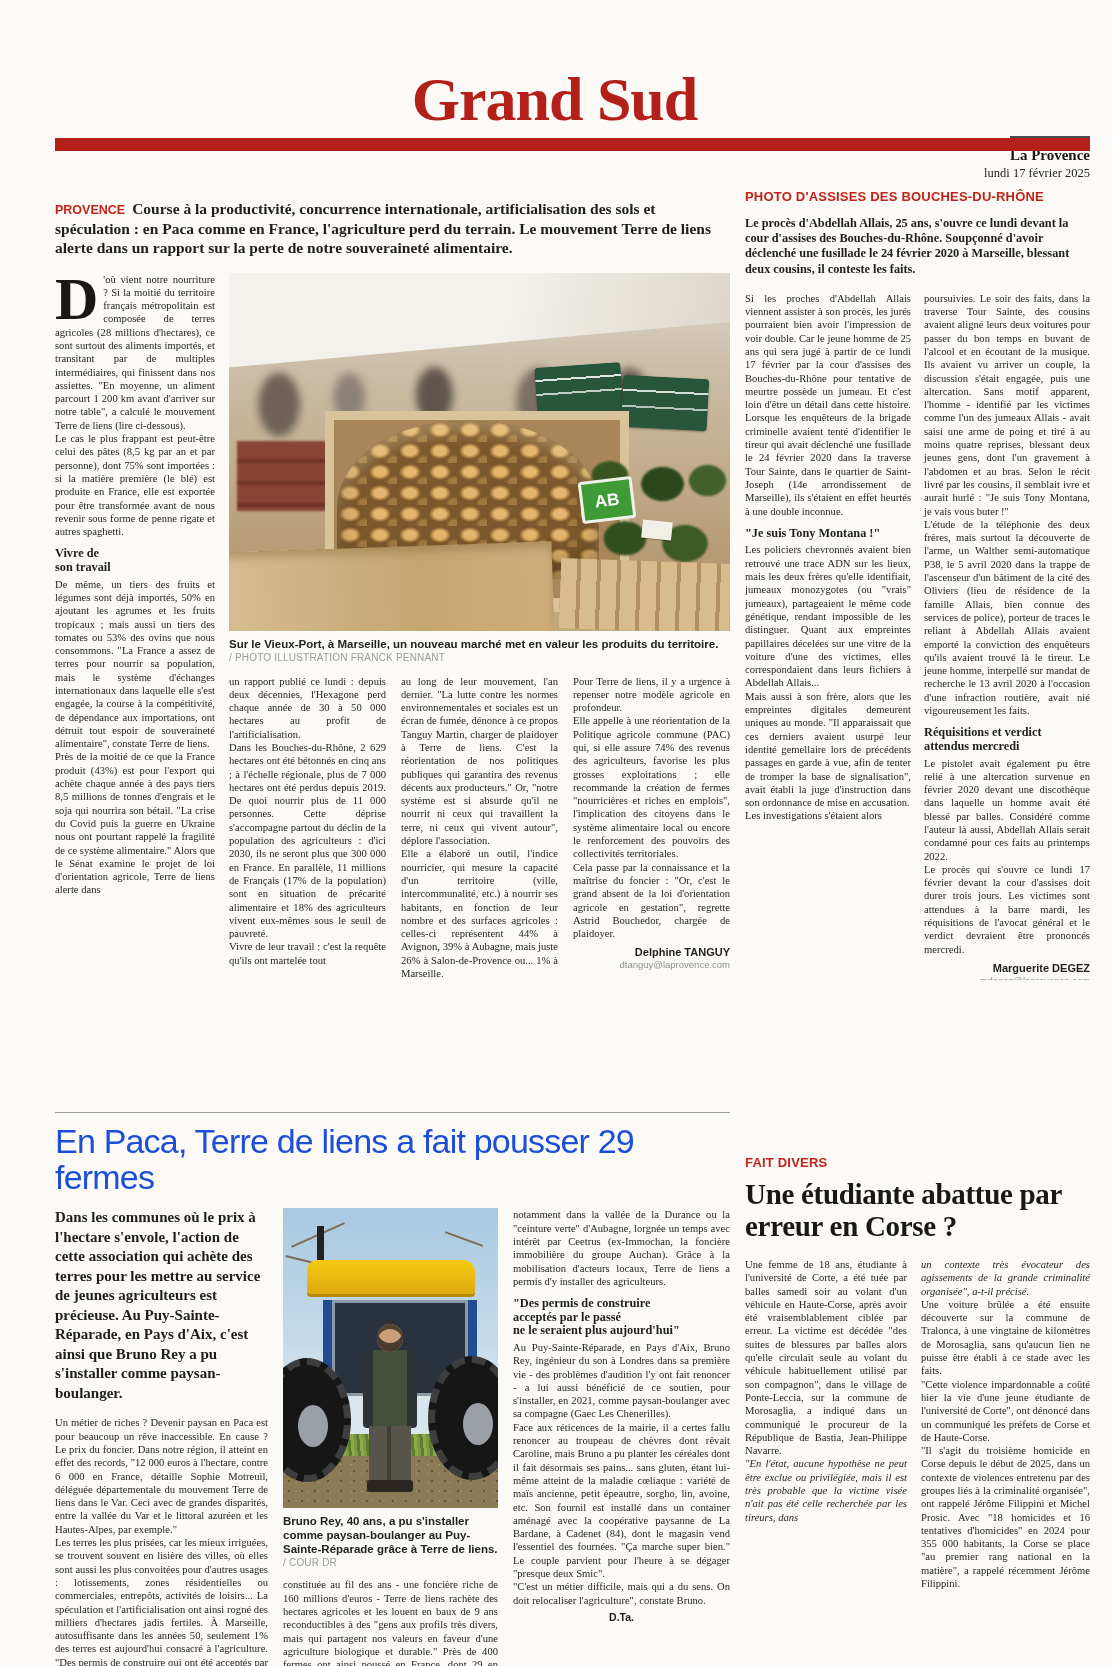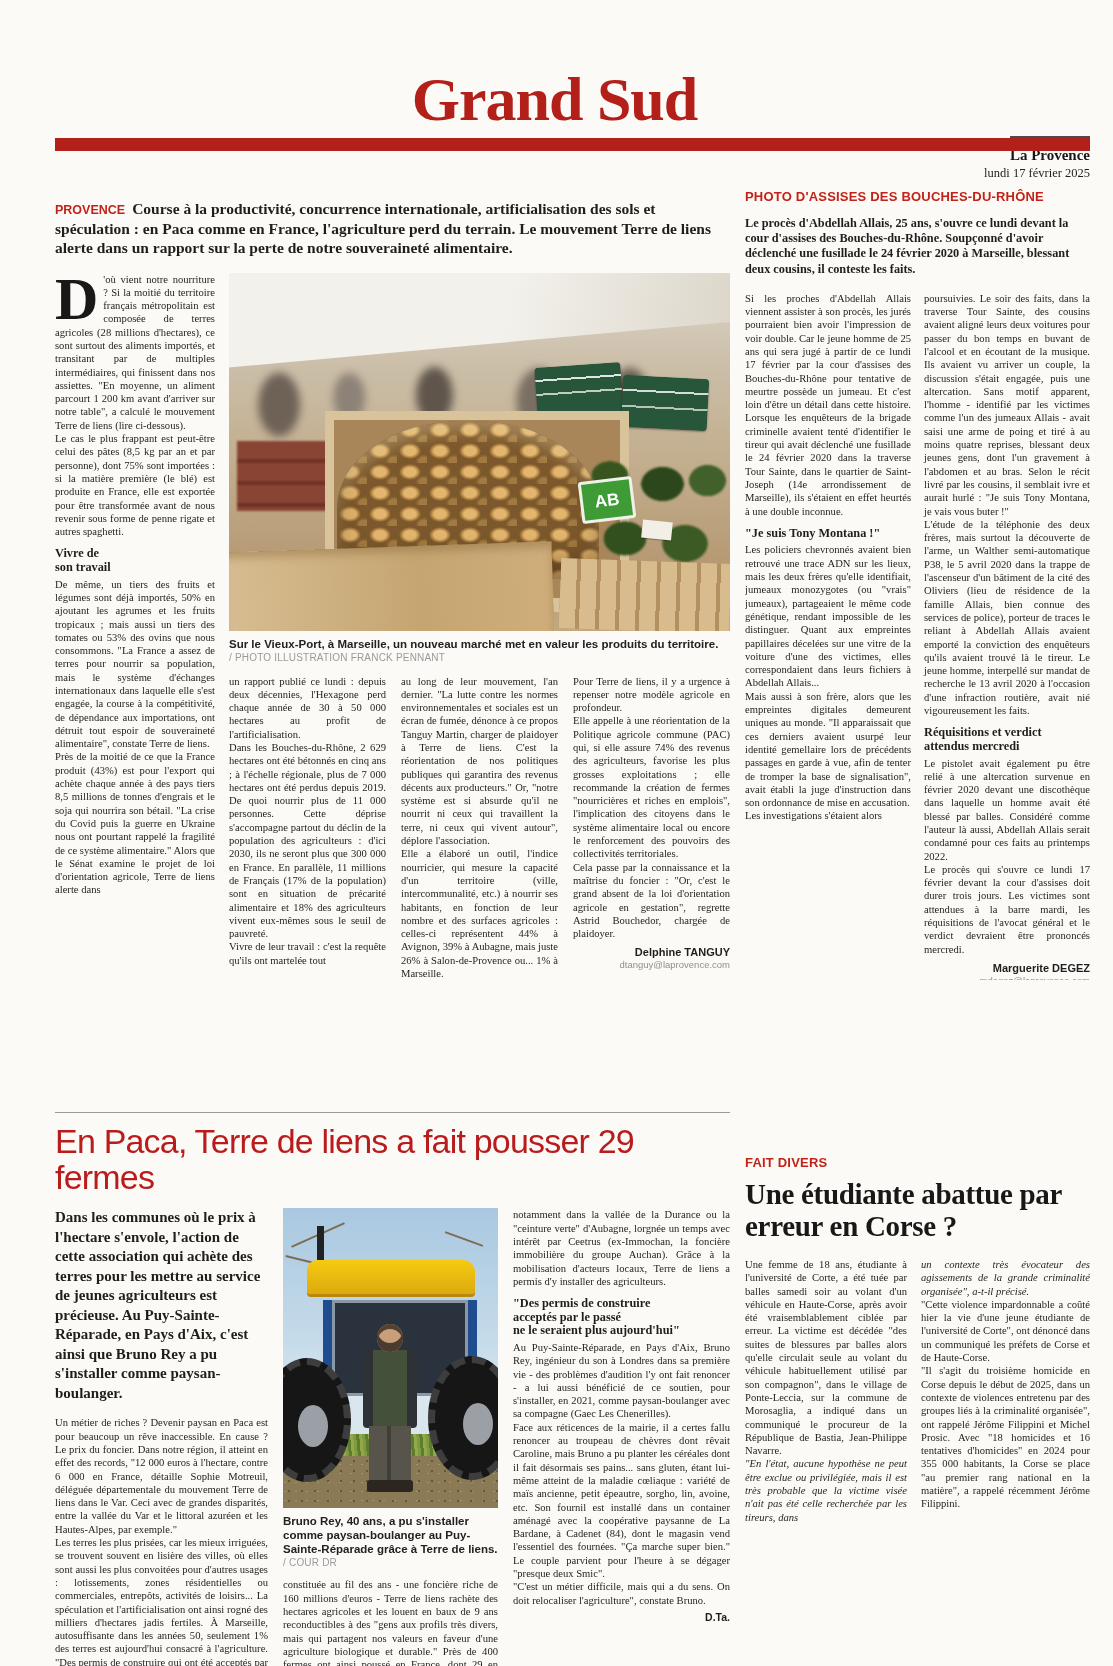--- a/index.html
+++ b/index.html
@@ -19,21 +19,21 @@
   .paper-date{ font:400 12.5px/1 "Liberation Serif", serif; margin-top:4px; color:#1f1e1c; }
   .red-bar{ position:absolute; top:138px; left:55px; width:1035px; height:13px; background:#b3201a; }
 
   
   .body-text{ font-size:10.6px; line-height:13.3px; text-align:justify; hyphens:auto; }
   .body-text p{ margin:0; }
   .inline-subhead{ font:700 12.3px/13.6px "Liberation Serif", serif; margin:9px 0 3px; white-space:pre-line; }
   .kicker{ color:#c22318; font:700 13px/1 "Liberation Sans", sans-serif; letter-spacing:.2px; }
   .byline{ text-align:right; font:700 11px/13px "Liberation Sans", sans-serif; margin-top:6px; }
   .byline-email{ text-align:right; font:400 9.5px/12px "Liberation Sans", sans-serif; color:#8f8f8f; }
-  .sig{ text-align:right; font:700 10.5px/13px "Liberation Sans", sans-serif; margin-top:4px; }
+  .sig{ text-align:center; font:700 10.5px/13px "Liberation Sans", sans-serif; margin-top:4px; }
   .italicp{ font-style:italic; }
 
   
   #main-article{ position:absolute; top:186px; left:55px; width:675px; }
   .main-headline{ margin:0; font:700 46px/1.08 "Liberation Serif", serif; color:#181715; letter-spacing:-.5px; }
   .standfirst{ margin:13px 0 6px; font:700 15.5px/19.5px "Liberation Serif", serif; }
   .kicker-inline{ color:#c22318; font:700 12.5px "Liberation Sans", sans-serif; margin-right:7px; }
   .main-body{ display:flex; gap:14px; margin-top:15px; }
   .mcol1{ width:160px; height:734px; overflow:hidden; }
   .drop-cap{ float:left; font:700 60px/46px "Liberation Serif", serif; padding:3px 5px 0 0; color:#191817; }
@@ -100,21 +100,21 @@
   
   #assises{ position:absolute; top:190px; left:745px; width:345px; }
   .assises-headline{ margin:9px 0 0; font:700 26px/1.18 "Liberation Serif", serif; letter-spacing:-.3px; color:#191817; }
   .lead{ margin:13px 0 0; font:700 12.3px/15.2px "Liberation Serif", serif; }
   .acols{ display:flex; gap:13px; margin-top:15px; height:688px; overflow:hidden; }
   .acol{ width:166px; }
 
   
   #paca{ position:absolute; top:1112px; left:55px; width:675px; height:554px; overflow:hidden;
     border-top:1px solid #9a9a98; }
-  .paca-headline{ margin:11px 0 13px; font:400 34px/1.05 "Liberation Sans", sans-serif; color:#b91c1c; letter-spacing:-.8px; }
+  .paca-headline{ margin:11px 0 13px; font:400 34px/1.05 "Liberation Sans", sans-serif; color:#1d4ed8; letter-spacing:-.8px; }
   .paca-row{ display:flex; gap:15px; height:486px; overflow:hidden; }
   .pcolA{ width:213px; } .pcolB{ width:215px; } .pcolC{ width:217px; }
   .paca-lead{ margin:0 0 13px; font:700 15px/19.5px "Liberation Serif", serif; }
 
   
   .photo2{ margin:0; position:relative; width:215px; height:300px; overflow:hidden;
     background:linear-gradient(180deg,#a9c8e0 0%,#c6dbea 45%,#d9e6ee 60%); }
   .ph2-branch{ position:absolute; background:#7d6c55; }
   .ph2-b1{ left:6px; top:26px; width:58px; height:2px; transform:rotate(-24deg); }
   .ph2-b2{ left:2px; top:52px; width:42px; height:2px; transform:rotate(14deg); }
@@ -293,19 +293,20 @@
   <section id="corse">
     <div class="kicker">FAIT DIVERS</div>
     <h2 class="corse-headline">Une étudiante abattue par erreur en Corse ?</h2>
     <div class="ccols body-text">
       <div class="ccol1">
         <p>Une femme de 18 ans, étudiante à l'université de Corte, a été tuée par balles samedi soir au volant d'un véhicule en Haute-Corse, après avoir été vraisemblablement ciblée par erreur. La victime est décédée "des suites de blessures par balles alors qu'elle circulait seule au volant du véhicule habituellement utilisé par son compagnon", dans le village de Ponte-Leccia, sur la commune de Morosaglia, a indiqué dans un communiqué le procureur de la République de Bastia, Jean-Philippe Navarre.</p>
         <p class="italicp">"En l'état, aucune hypothèse ne peut être exclue ou privilégiée, mais il est très probable que la victime visée n'ait pas été celle recherchée par les tireurs, dans</p>
       </div>
       <div class="ccol2">
         <p class="italicp">un contexte très évocateur des agissements de la grande criminalité organisée", a-t-il précisé.</p>
+        <p>Une voiture brûlée a été ensuite découverte sur la commune de Tralonca, à une vingtaine de kilomètres de Morosaglia, sans qu'aucun lien ne puisse être établi à ce stade avec les faits.</p>
         <p>"Cette violence impardonnable a coûté hier la vie d'une jeune étudiante de l'université de Corte", ont dénoncé dans un communiqué les préfets de Corse et de Haute-Corse.</p>
         <p>"Il s'agit du troisième homicide en Corse depuis le début de 2025, dans un contexte de violences entretenu par des groupes liés à la criminalité organisée", ont rappelé Jérôme Filippini et Michel Prosic. Avec "18 homicides et 16 tentatives d'homicides" en 2024 pour 355 000 habitants, la Corse se place "au premier rang national en la matière", a rappelé récemment Jérôme Filippini.</p>
       </div>
     </div>
   </section>
 
 </div>
 
 </body></html>

